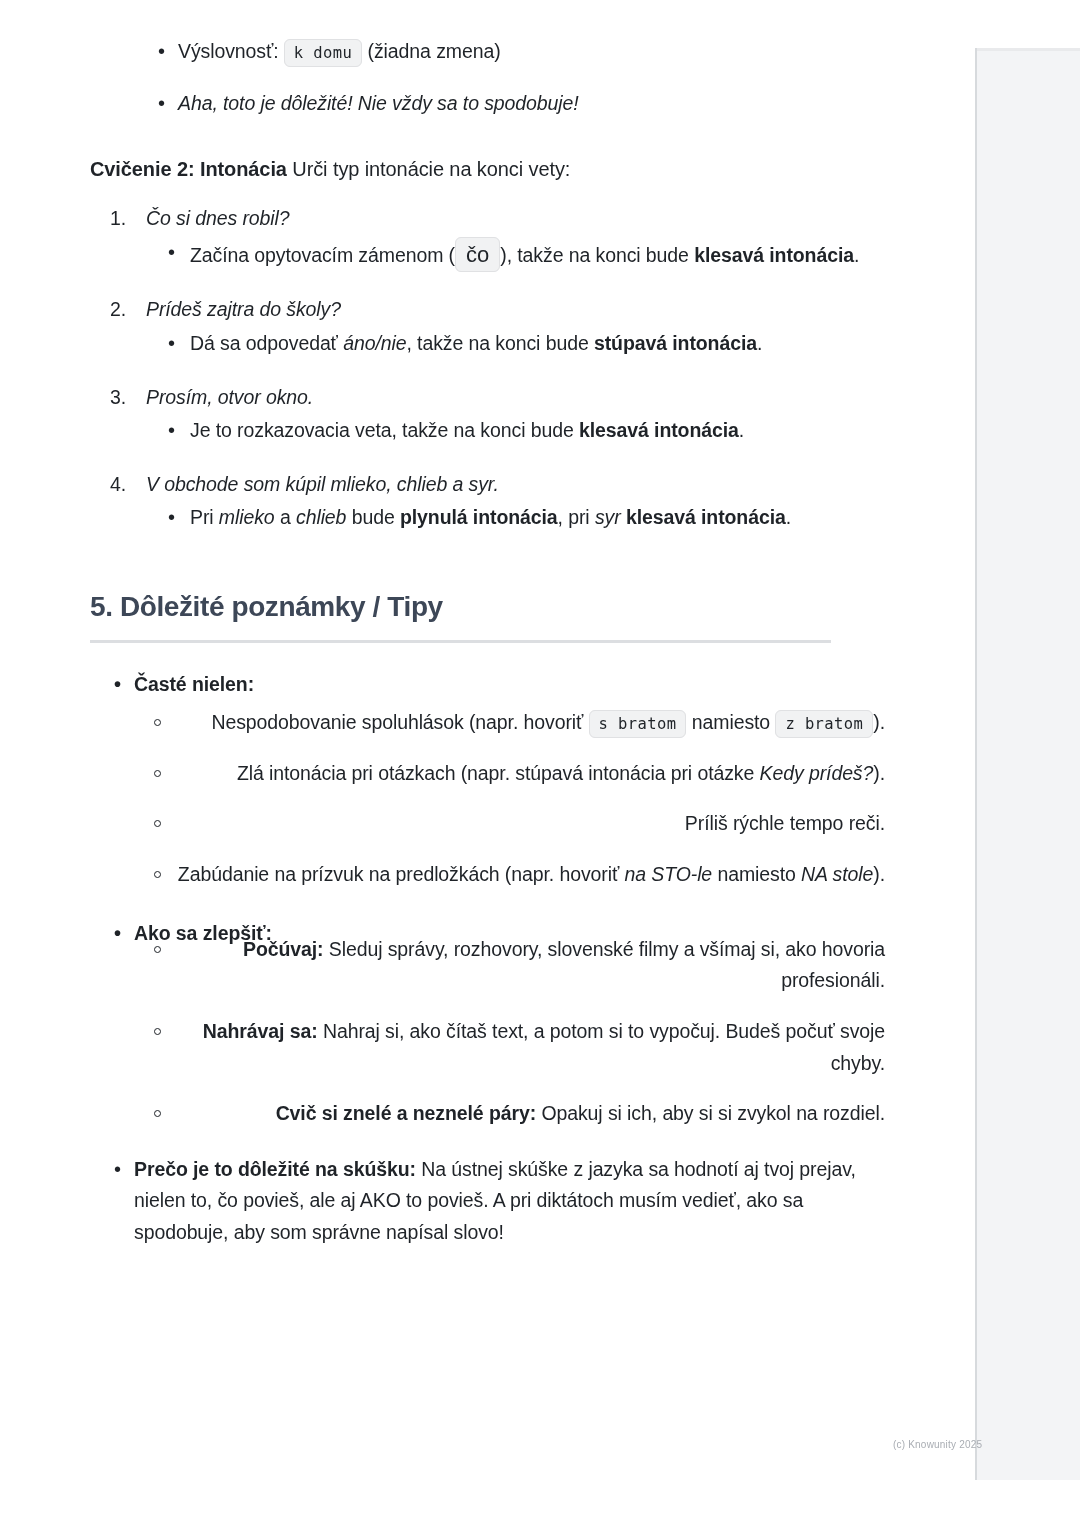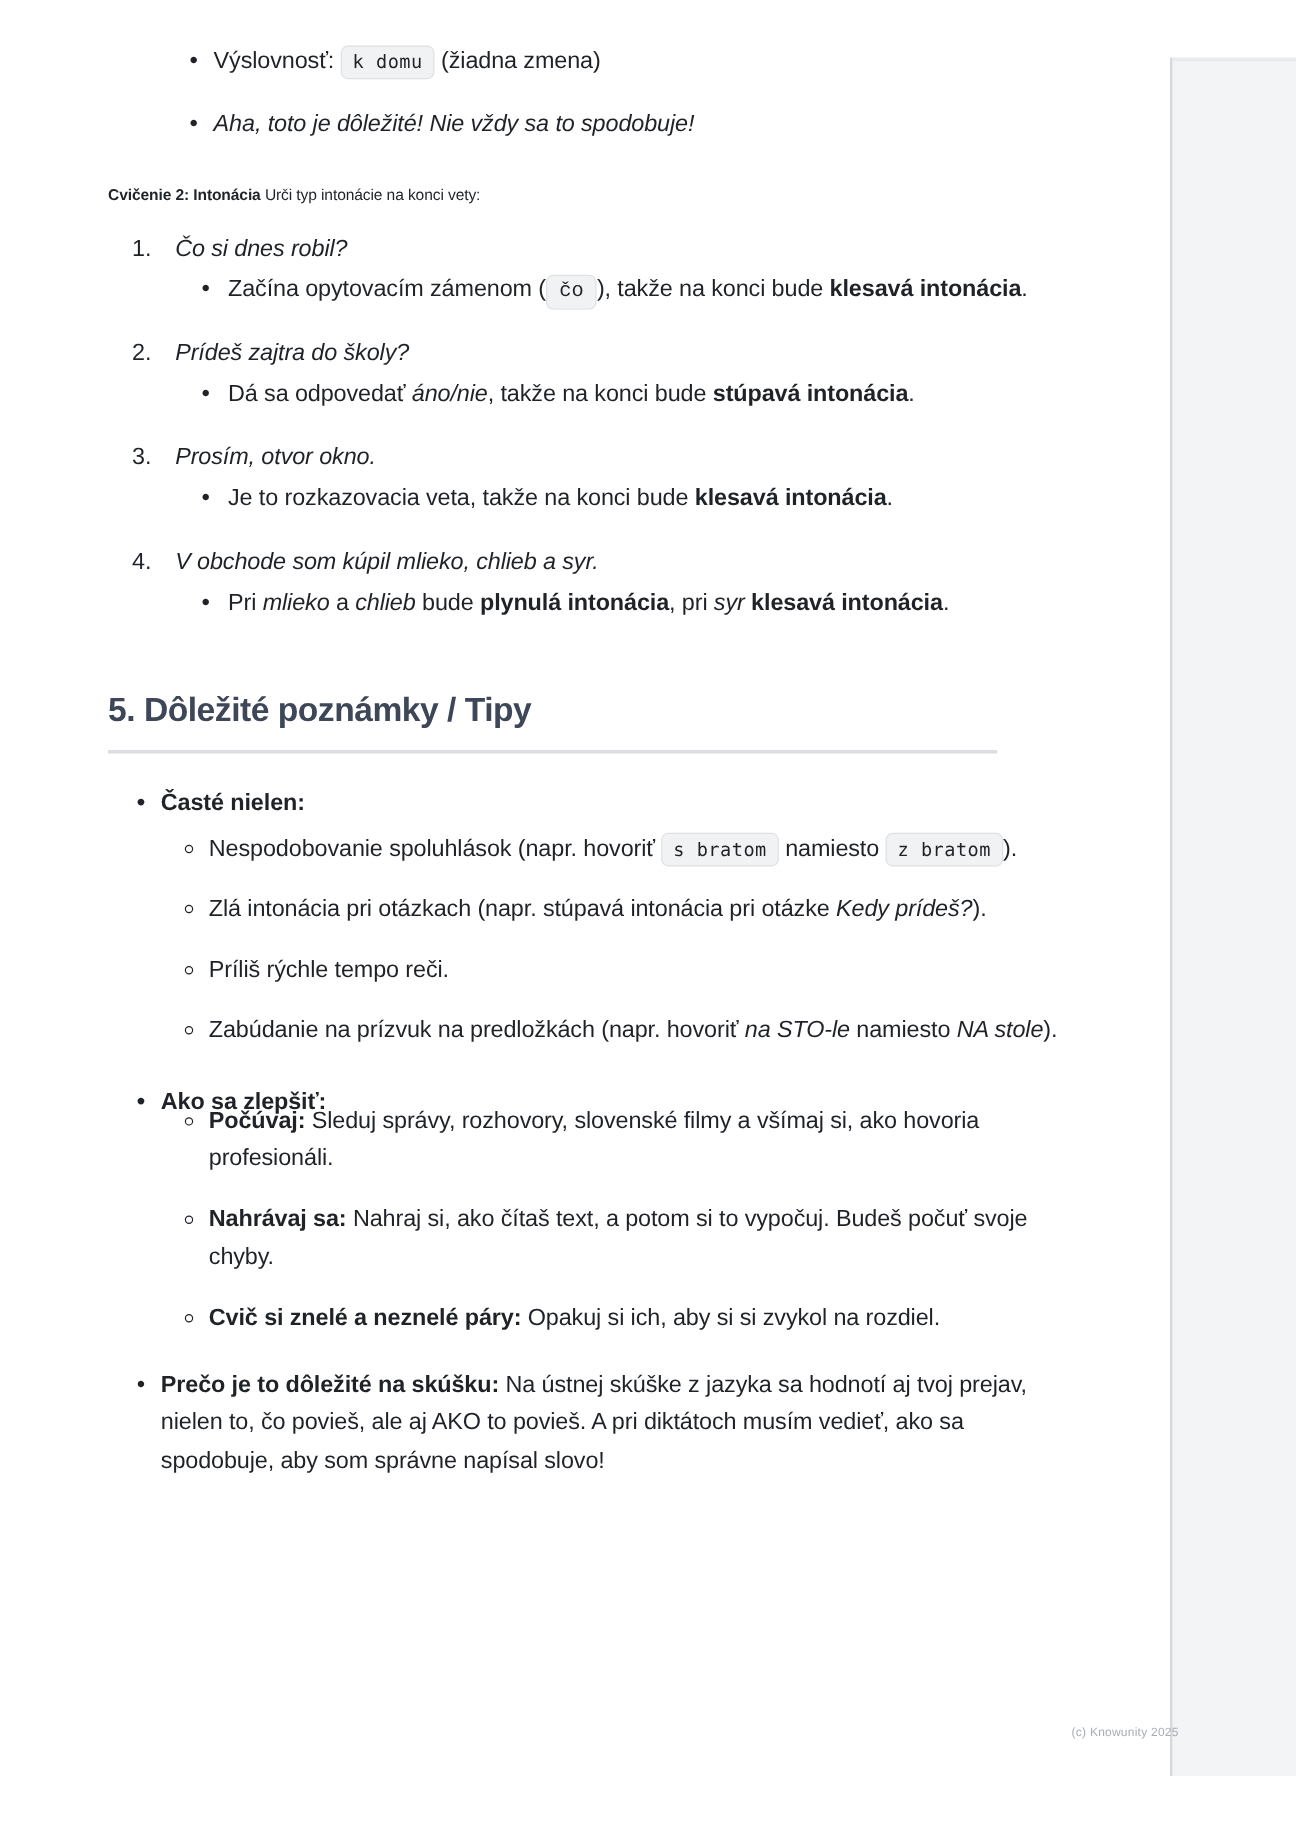--- a/index.html
+++ b/index.html
@@ -112,20 +112,21 @@
     left: 8px;
     top: -1px;
     font-size: 20px;
   }
 
   
   .lvl2-list { margin-left: 44px; margin-top: 4px; }
   .b2 {
     padding-left: 32px;
     margin-bottom: 19px;
+    text-align: right;
   }
   .b2::before {
     content: "";
     position: absolute;
     left: 12px;
     top: 12px;
     width: 7px;
     height: 7px;
     border: 1.6px solid #1f2328;
     border-radius: 50%;
@@ -141,30 +142,30 @@
     font-size: 15.5px;
     background: #f1f2f3;
     border: 1px solid #e0e1e3;
     border-radius: 6px;
     padding: 4px 9px;
     color: #1f2328;
     white-space: nowrap;
     letter-spacing: 0.4px;
   }
   code.chip.sans {
-    font-family: Liberation Mono, monospace;
-    font-size: 17px;
+    font-family: Liberation Sans, sans-serif;
+    font-size: 22px;
     letter-spacing: 0;
     padding: 4px 10px;
   }
   code.chip.wrap { white-space: normal; }
 
   
   .exercise-line {
-    font-size: 13px;
+    font-size: 20px;
     line-height: 1.6;
     margin: 34px 0 18px 0;
     letter-spacing: -0.1px;
   }
 
   
   .section-head {
     font-size: 28px;
     font-weight: bold;
     color: #3d4757;

